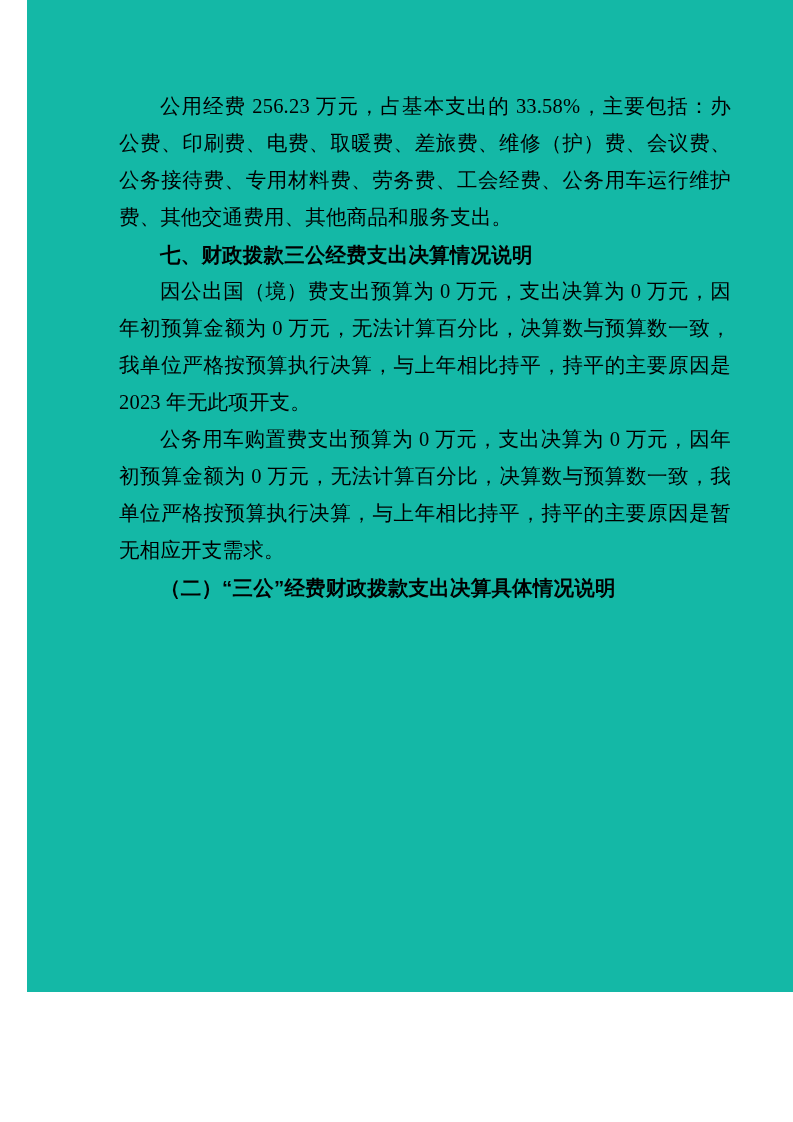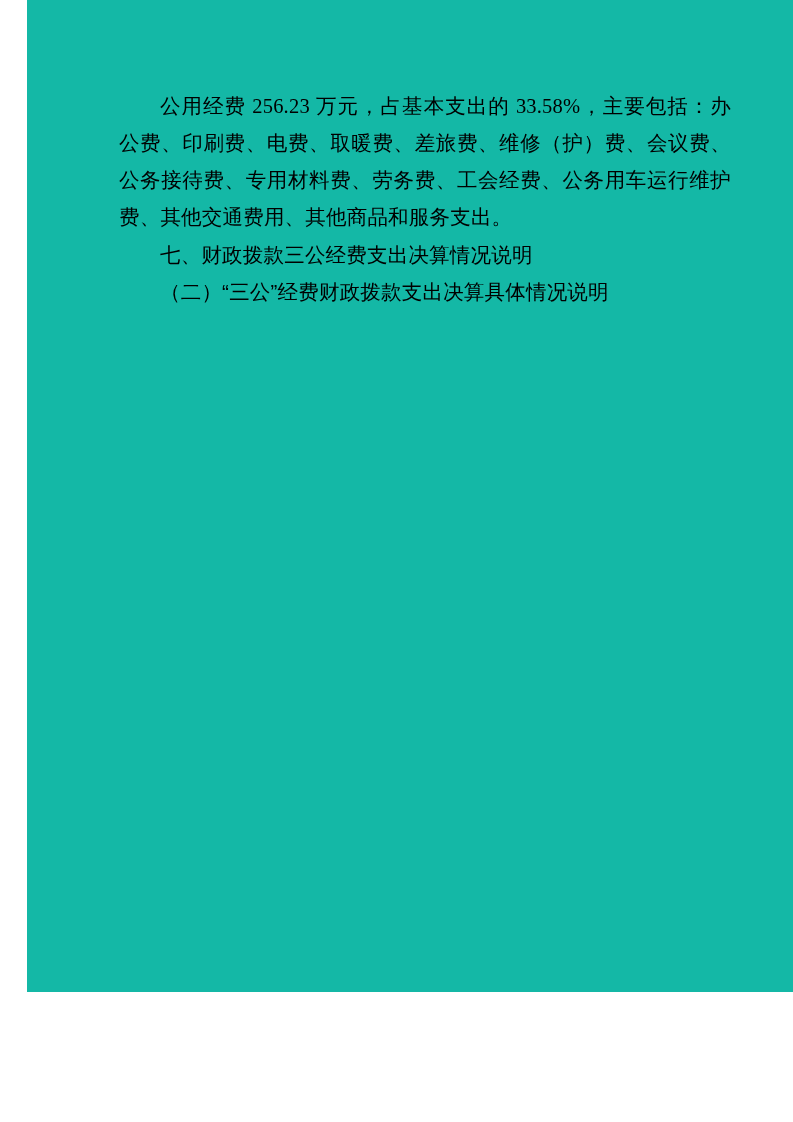--- a/index.html
+++ b/index.html
@@ -36,28 +36,30 @@
     line-height: 37px;
     text-align: justify;
     text-justify: inter-ideograph;
     text-indent: 2em;
     letter-spacing: 0.2px;
   }
   p.heading {
     margin: 0;
     font-size: 20.5px;
     line-height: 37px;
-    font-weight: normal;
+    font-weight: bold;
     text-indent: 2em;
     letter-spacing: 0.2px;
     font-family: "Liberation Sans", "DejaVu Sans", sans-serif;
   }
 </style>
 </head>
 <body>
 
 <div class="page">
   <div class="content">
     <p class="para">公用经费 256.23 万元，占基本支出的 33.58%，主要包括：办公费、印刷费、电费、取暖费、差旅费、维修（护）费、会议费、公务接待费、专用材料费、劳务费、工会经费、公务用车运行维护费、其他交通费用、其他商品和服务支出。</p>
     <p class="heading">七、财政拨款三公经费支出决算情况说明</p>
+    <p class="para">因公出国（境）费支出预算为 0 万元，支出决算为 0 万元，因年初预算金额为 0 万元，无法计算百分比，决算数与预算数一致，我单位严格按预算执行决算，与上年相比持平，持平的主要原因是 2023 年无此项开支。</p>
+    <p class="para">公务用车购置费支出预算为 0 万元，支出决算为 0 万元，因年初预算金额为 0 万元，无法计算百分比，决算数与预算数一致，我单位严格按预算执行决算，与上年相比持平，持平的主要原因是暂无相应开支需求。</p>
     <p class="heading">（二）“三公”经费财政拨款支出决算具体情况说明</p>
   </div>
 </div>
 
 </body></html>

